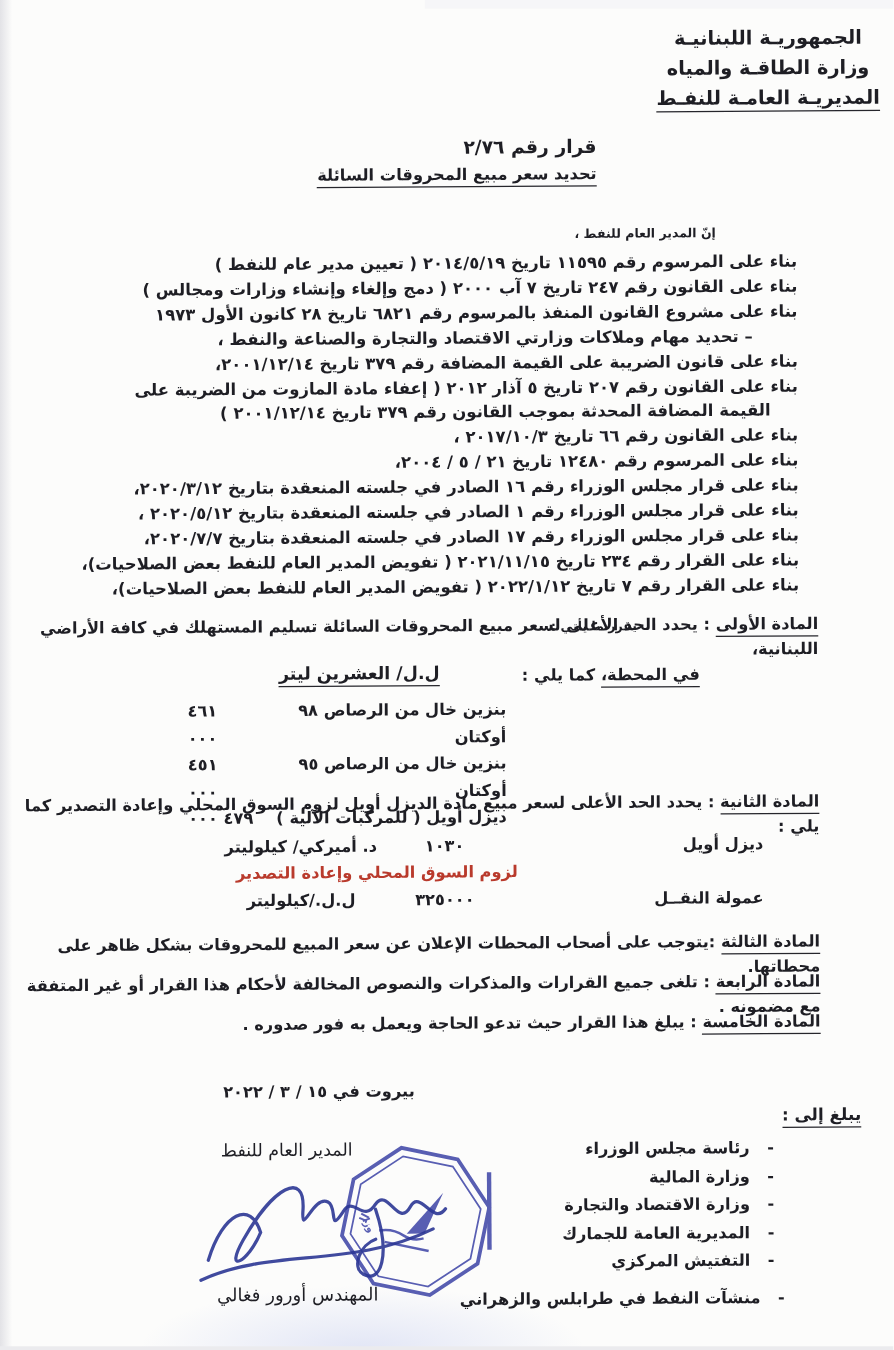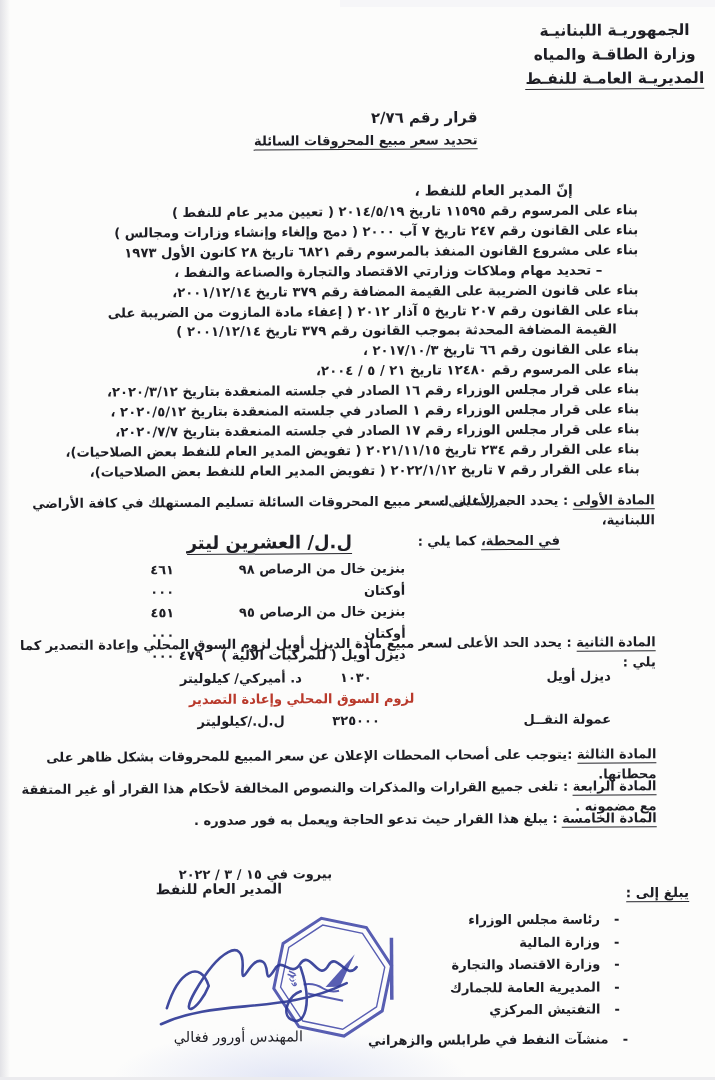--- a/index.html
+++ b/index.html
@@ -19,47 +19,47 @@
   .haze{position:absolute;bottom:0;left:110px;width:360px;height:52px;
     background:radial-gradient(ellipse at 50% 100%,rgba(120,140,225,.20),rgba(120,140,225,0) 70%);}
   
   .letterhead{top:20px;right:8px;text-align:center;font-size:15.5px;font-weight:bold;line-height:24px;}
   .letterhead .u{border-bottom-width:1.6px;}
   
   .decree-head{top:106px;right:235px;text-align:right;}
   .decree-no{font-size:15px;font-weight:bold;line-height:24px;}
   .decree-subject{font-size:13px;font-weight:bold;line-height:22px;}
   
-  .salutation{top:183px;right:140px;font-size:14px;font-weight:bold;}
+  .salutation{top:183px;right:140px;font-size:10px;font-weight:bold;}
   .preamble{top:202px;right:75px;left:18px;font-size:13.2px;font-weight:bold;text-align:right;}
   .preamble .pline{line-height:19.9px;white-space:nowrap;}
   .ind-a{padding-right:36px;}
   .ind-b{padding-right:22px;}
   .resolves{top:497px;right:205px;font-size:10px;font-weight:bold;}
   .art{right:60px;left:15px;font-size:13px;font-weight:bold;text-align:right;line-height:20px;}
   .art1{top:492px;}
   .art1-l2{padding-right:95px;}
-  .unit-line{top:531px;right:363px;font-size:18px;font-weight:bold;}
+  .unit-line{top:531px;right:363px;font-size:14px;font-weight:bold;}
   .price-table{top:558px;right:310px;left:150px;}
   .price-row{display:flex;justify-content:space-between;align-items:baseline;
     font-size:13px;font-weight:bold;line-height:21.5px;}
   .price-num{direction:ltr;unicode-bidi:isolate;}
   .art2{top:634px;}
   .a2-table{top:668px;right:105px;left:170px;font-size:13px;font-weight:bold;}
   .a2-row{display:flex;align-items:baseline;line-height:20px;}
   .a2-name{flex:1 1 auto;}
   .a2-val{flex:0 0 90px;text-align:center;direction:ltr;}
   .a2-unit{flex:0 0 140px;text-align:center;}
   .red-note{color:#b93a2c;padding-left:18px;text-align:left;line-height:20px;margin-top:1px;margin-bottom:2px;}
   .art3{top:746px;}
   .art4{top:778px;}
   .art5{top:810px;}
   
   .place-date{top:866px;right:385px;font-size:13px;font-weight:bold;white-space:nowrap;}
-  .signer-title{top:880px;right:435px;font-size:14px;font-weight:bold;margin-left:28px;}
+  .signer-title{top:912px;right:435px;font-size:14px;font-weight:normal;margin-left:28px;}
   .signer-name{top:1028px;right:415px;font-size:14.5px;font-weight:normal;white-space:nowrap;}
   .stamp-wrap{left:263px;top:910px;width:134px;height:134px;opacity:.85;}
   .sig-wrap{left:148px;top:925px;width:255px;height:110px;opacity:.9;}
   
   .dist{top:886px;right:28px;text-align:right;font-size:13px;font-weight:bold;}
   .dist-title{font-size:13.5px;margin-bottom:8px;}
   .dist-item{line-height:22.5px;white-space:nowrap;margin-right:70px;}
   .dist-item .dash{display:inline-block;margin-left:14px;}
   .dist-item.last{margin-top:7px;margin-right:62px;}
 </style>

